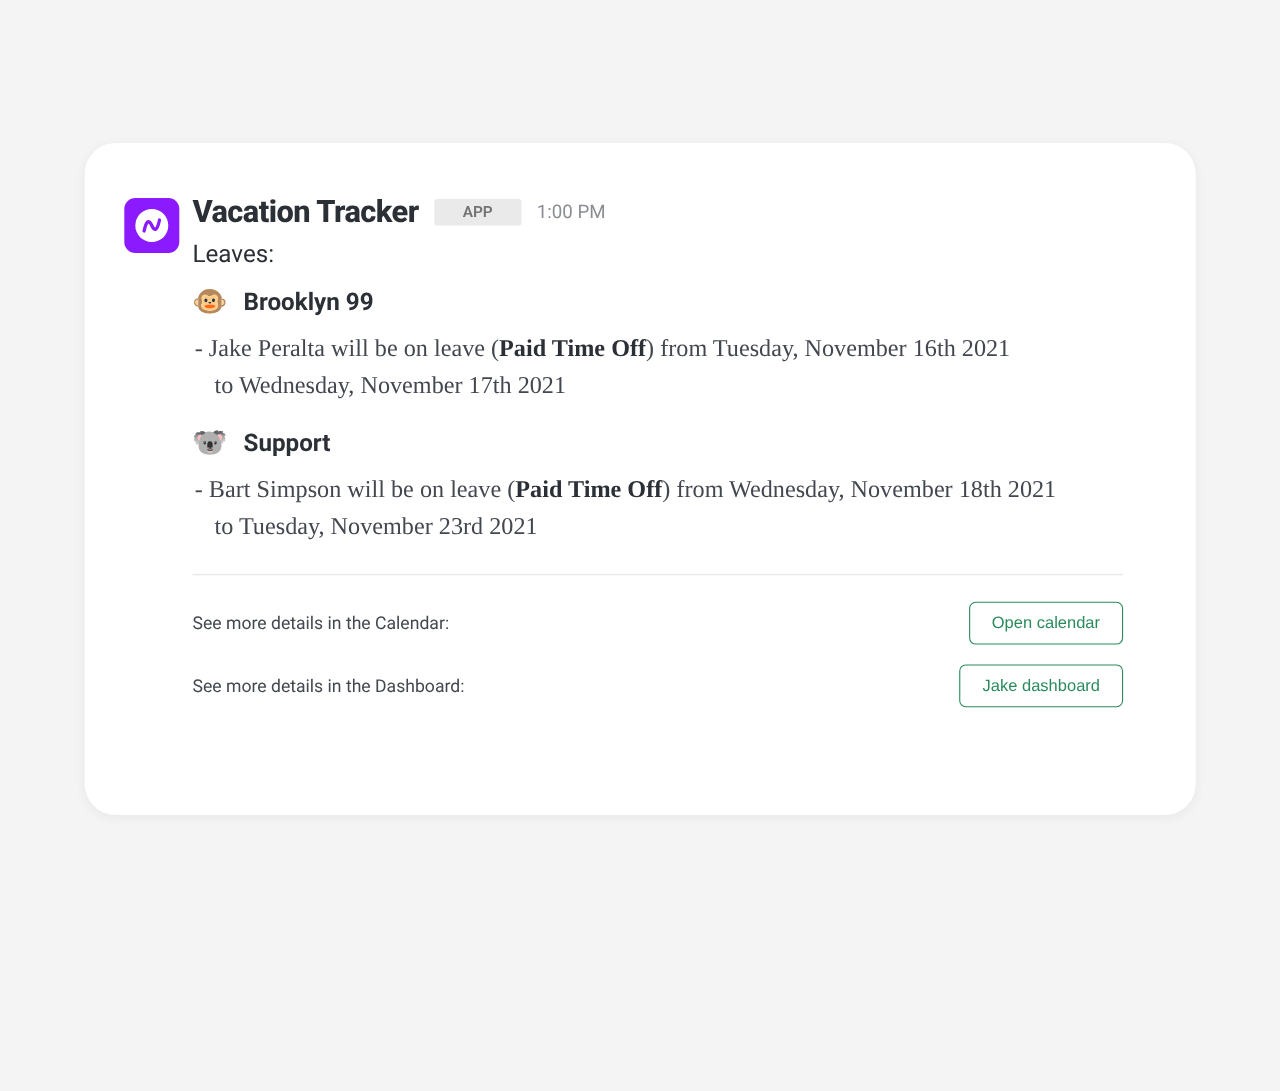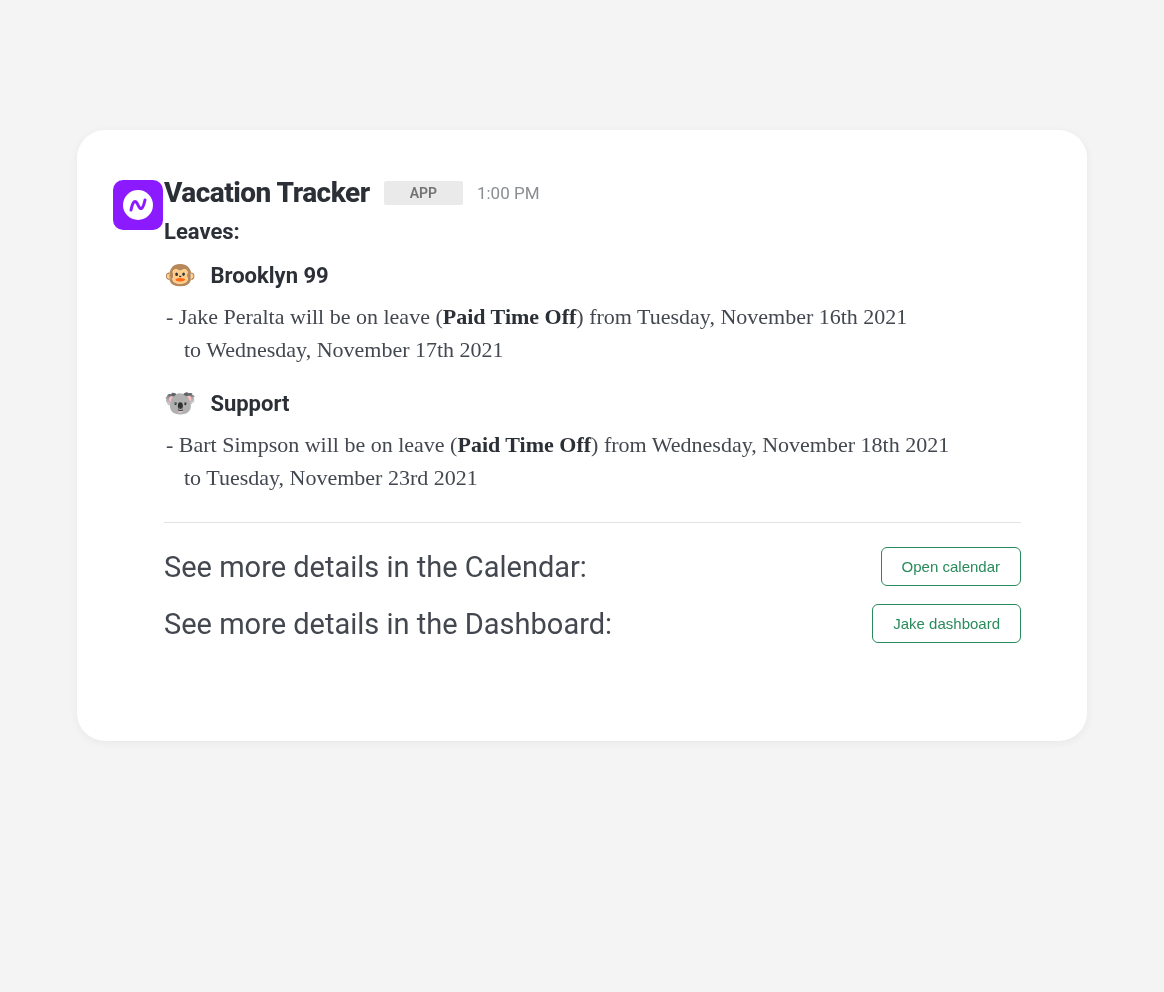--- a/index.html
+++ b/index.html
@@ -11,46 +11,46 @@
       padding-top:130px;
       color:#2b2f36;
     }
     .card {
       width:1010px;
       background:#fff;
       border-radius:28px;
       box-shadow: 0 2px 10px rgba(0,0,0,0.05);
       padding:46px 66px 80px 36px;
       display:flex;
-      column-gap:1px;
+      column-gap:12px;
     }
     .avatar {
       width:50px; height:50px;
       background:#8c1aff;
       border-radius:10px;
       flex:0 0 50px;
       display:flex; align-items:center; justify-content:center;
       margin-top:4px;
     }
     .content { flex:1; }
     .hdr { display:flex; align-items:center; gap:14px; margin-bottom:10px; }
     .app-name { font-size:28px; font-weight:800; color:#2b2f36; letter-spacing:-0.5px; }
     .badge { background:#eaeaea; color:#737373; font-size:14px; font-weight:600; padding:4px 26px; border-radius:2px; }
     .time { font-size:17px; color:#8a8d92; }
     .msg { font-size:22px; line-height:1.45; color:#43474f; margin-bottom:26px; }
-    .section-title { font-size:22px; font-weight:700; color:#2b2f36; margin-bottom:18px; }
+    .section-title { font-size:22px; font-weight:400; color:#2b2f36; margin-bottom:18px; }
     .group { margin-bottom:24px; }
     .group-head { display:flex; align-items:center; gap:14px; font-size:22px; font-weight:700; margin-bottom:12px; }
     .emoji { font-size:26px; line-height:1; }
     .leave-line { font-size:22px; color:#43474f; line-height:1.5; padding-left:2px;font-family:Liberation Serif, serif; }
     .leave-indent { display:block; padding-left:18px; }
     .leave-line b { font-weight:800; color:#2b2f36; }
     hr.div { border:none; border-top:1px solid #e3e3e3; margin:28px 0 24px 0; }
     .row { display:flex; justify-content:space-between; align-items:center; margin-bottom:18px; }
-    .row-label { font-size:29px; color:#43474f; }
+    .row-label { font-size:16px; color:#43474f; }
     .btn {
       border:1.5px solid #2a8a5c;
       color:#2a8a5c;
       background:#fff;
       font-size:15px;
       padding:10px 20px;
       border-radius:6px;
       cursor:pointer;
       white-space:nowrap;
     }

